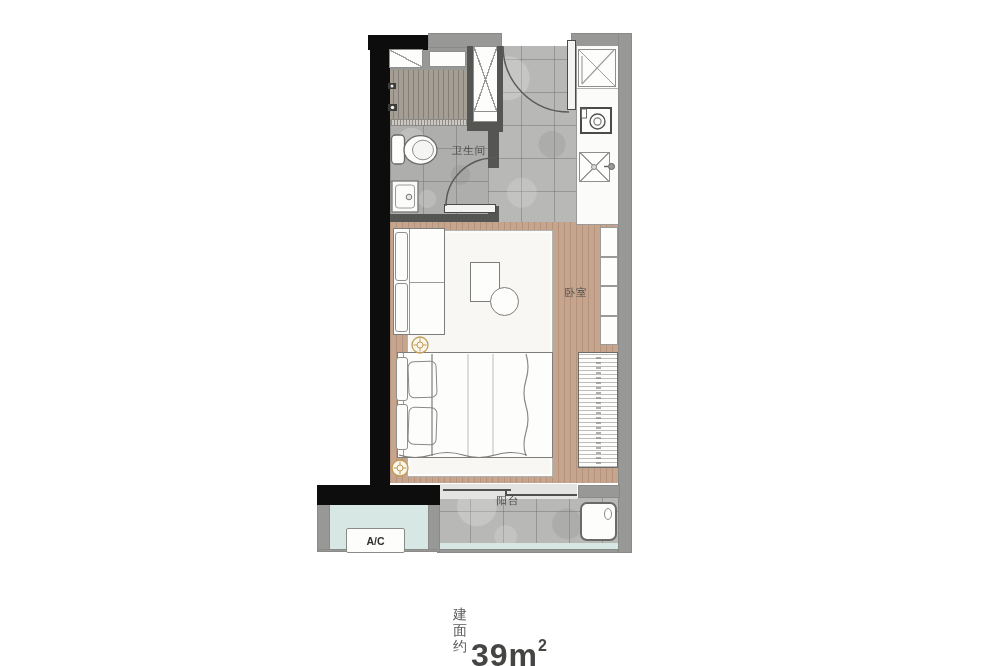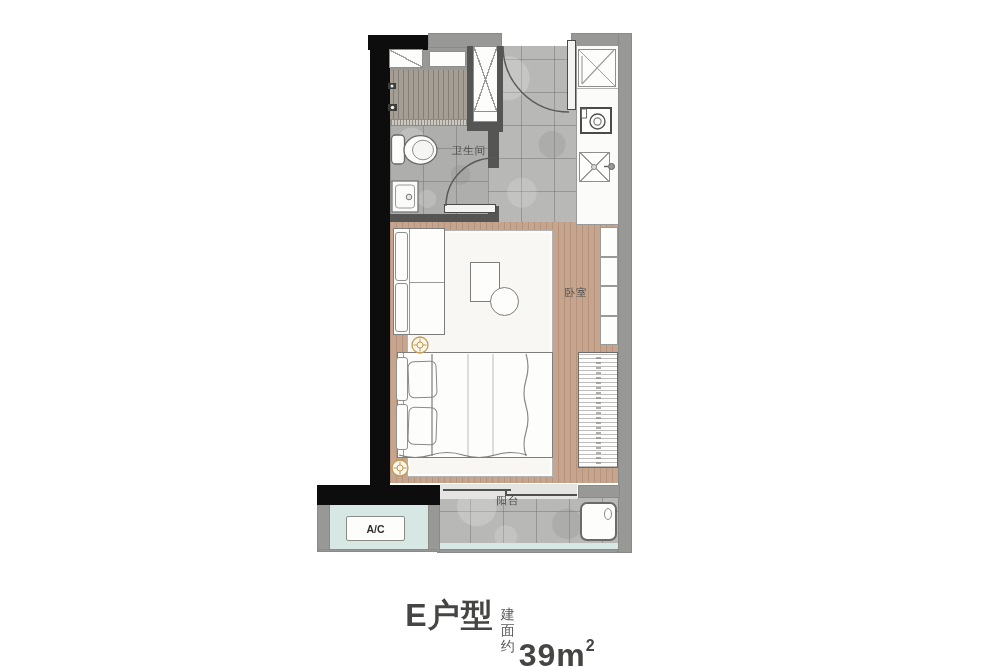--- a/index.html
+++ b/index.html
@@ -81,21 +81,21 @@
   <div class="abs wood" style="left:390px;top:222px;width:228px;height:261px;"></div>
   <div class="abs rug" style="left:407px;top:230px;width:146px;height:247px;"></div>
   <div class="abs tile" style="left:437px;top:498px;width:181px;height:47px;"></div>
   <div class="abs teal" style="left:437px;top:543px;width:181px;height:6px;"></div>
   <div class="abs wall-gray" style="left:437px;top:549px;width:181px;height:4px;"></div>
 
   <div class="abs teal" style="left:330px;top:503px;width:98px;height:46px;"></div>
   <div class="abs wall-gray" style="left:317px;top:503px;width:13px;height:49px;"></div>
   <div class="abs wall-gray" style="left:428px;top:503px;width:12px;height:49px;"></div>
   <div class="abs wall-gray" style="left:317px;top:549px;width:120px;height:3px;"></div>
-  <div class="abs ac-box xpat" style="left:346px;top:516px;width:59px;height:25px;">
+  <div class="abs ac-box xpat" style="left:346px;top:528px;width:59px;height:25px;">
     <span>A/C</span>
   </div>
 
   <div class="abs" style="left:440px;top:484px;width:137px;height:15px;background:#e4e4e2;"></div>
   <div class="abs slidebar" style="left:443px;top:489px;width:68px;height:2px;"></div>
   <div class="abs slidebar" style="left:506px;top:494px;width:71px;height:2px;"></div>
   <div class="abs slidebar" style="left:505px;top:489px;width:2px;height:7px;"></div>
 
   <div class="abs wall-black" style="left:368px;top:35px;width:60px;height:15px;"></div>
   <div class="abs wall-black" style="left:370px;top:35px;width:20px;height:452px;"></div>
@@ -199,19 +199,18 @@
     <ellipse cx="608" cy="514" rx="3.5" ry="5.5" fill="#ffffff" stroke="#8a8a88" stroke-width="1"></ellipse>
   </svg>
 
   <div class="abs room-label" style="left:438px;top:144px;width:62px;">卫生间</div>
   <div class="abs room-label" style="left:556px;top:286px;width:40px;text-align:center;">卧室</div>
   <div class="abs room-label" style="left:488px;top:494px;width:40px;">阳台</div>
 
 </div>
 
 <div class="abs title-row">
-  <span class="title-big">E户型</span>
   <span class="title-note">建面约</span>
   <span class="num-wrap">
       <span class="title-big">39m</span>
       <span class="title-sup">2</span>
     </span>
 </div>
 
 </body></html>

